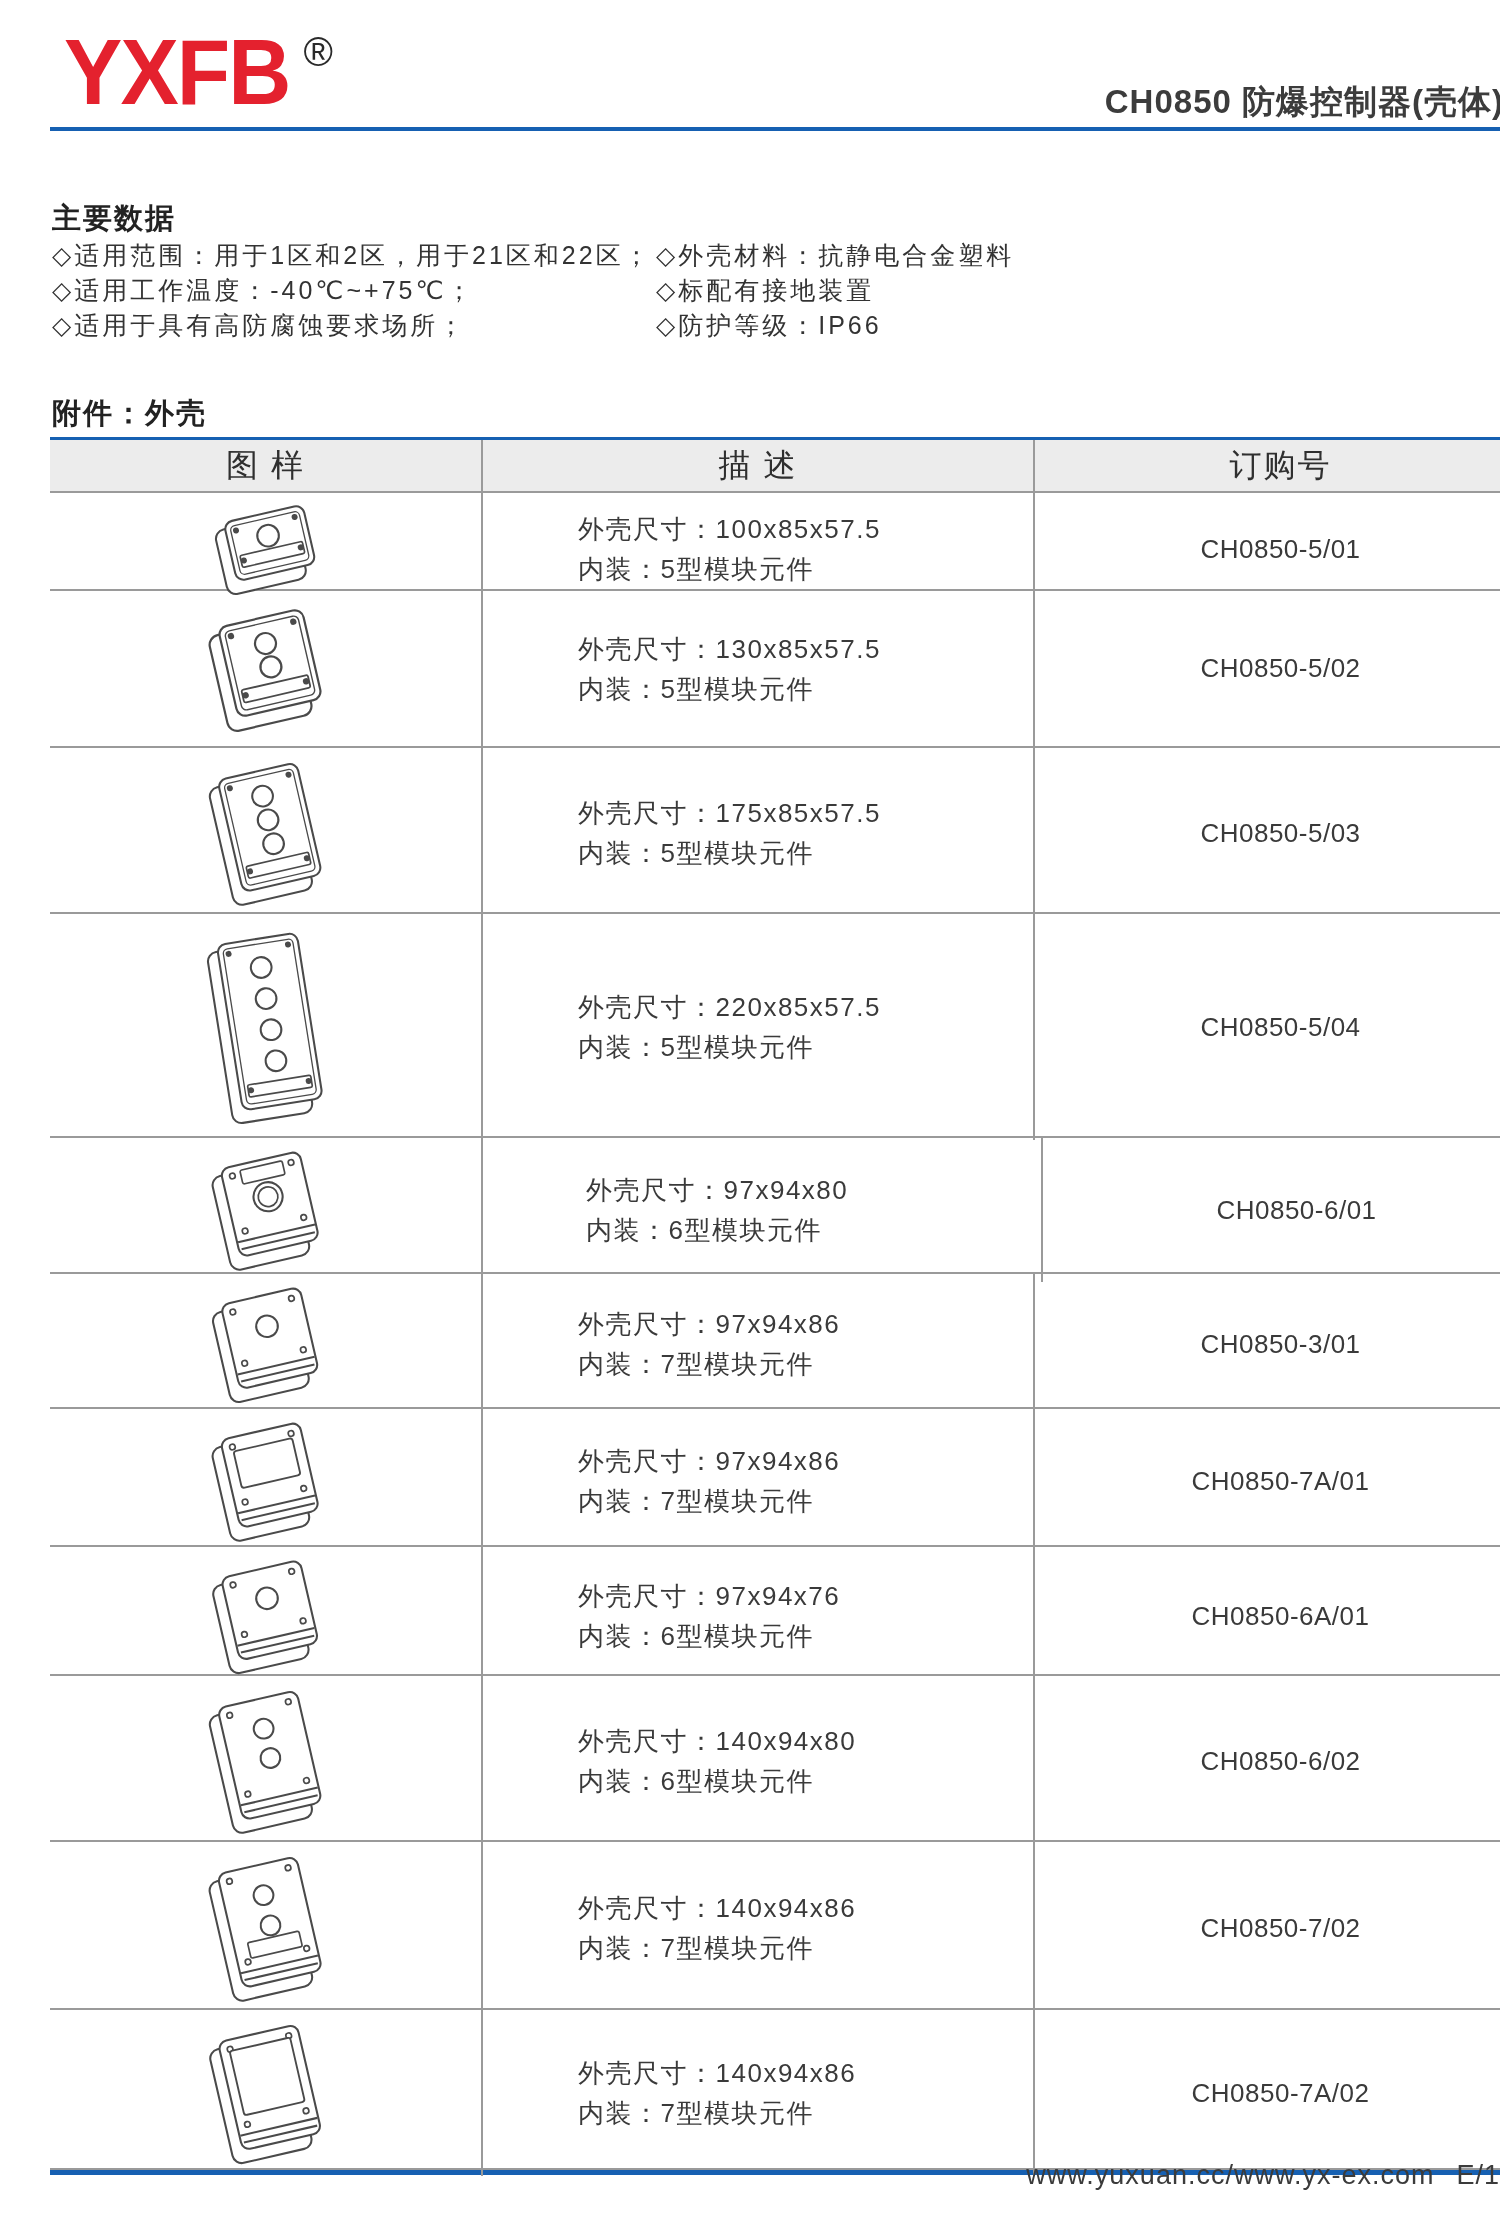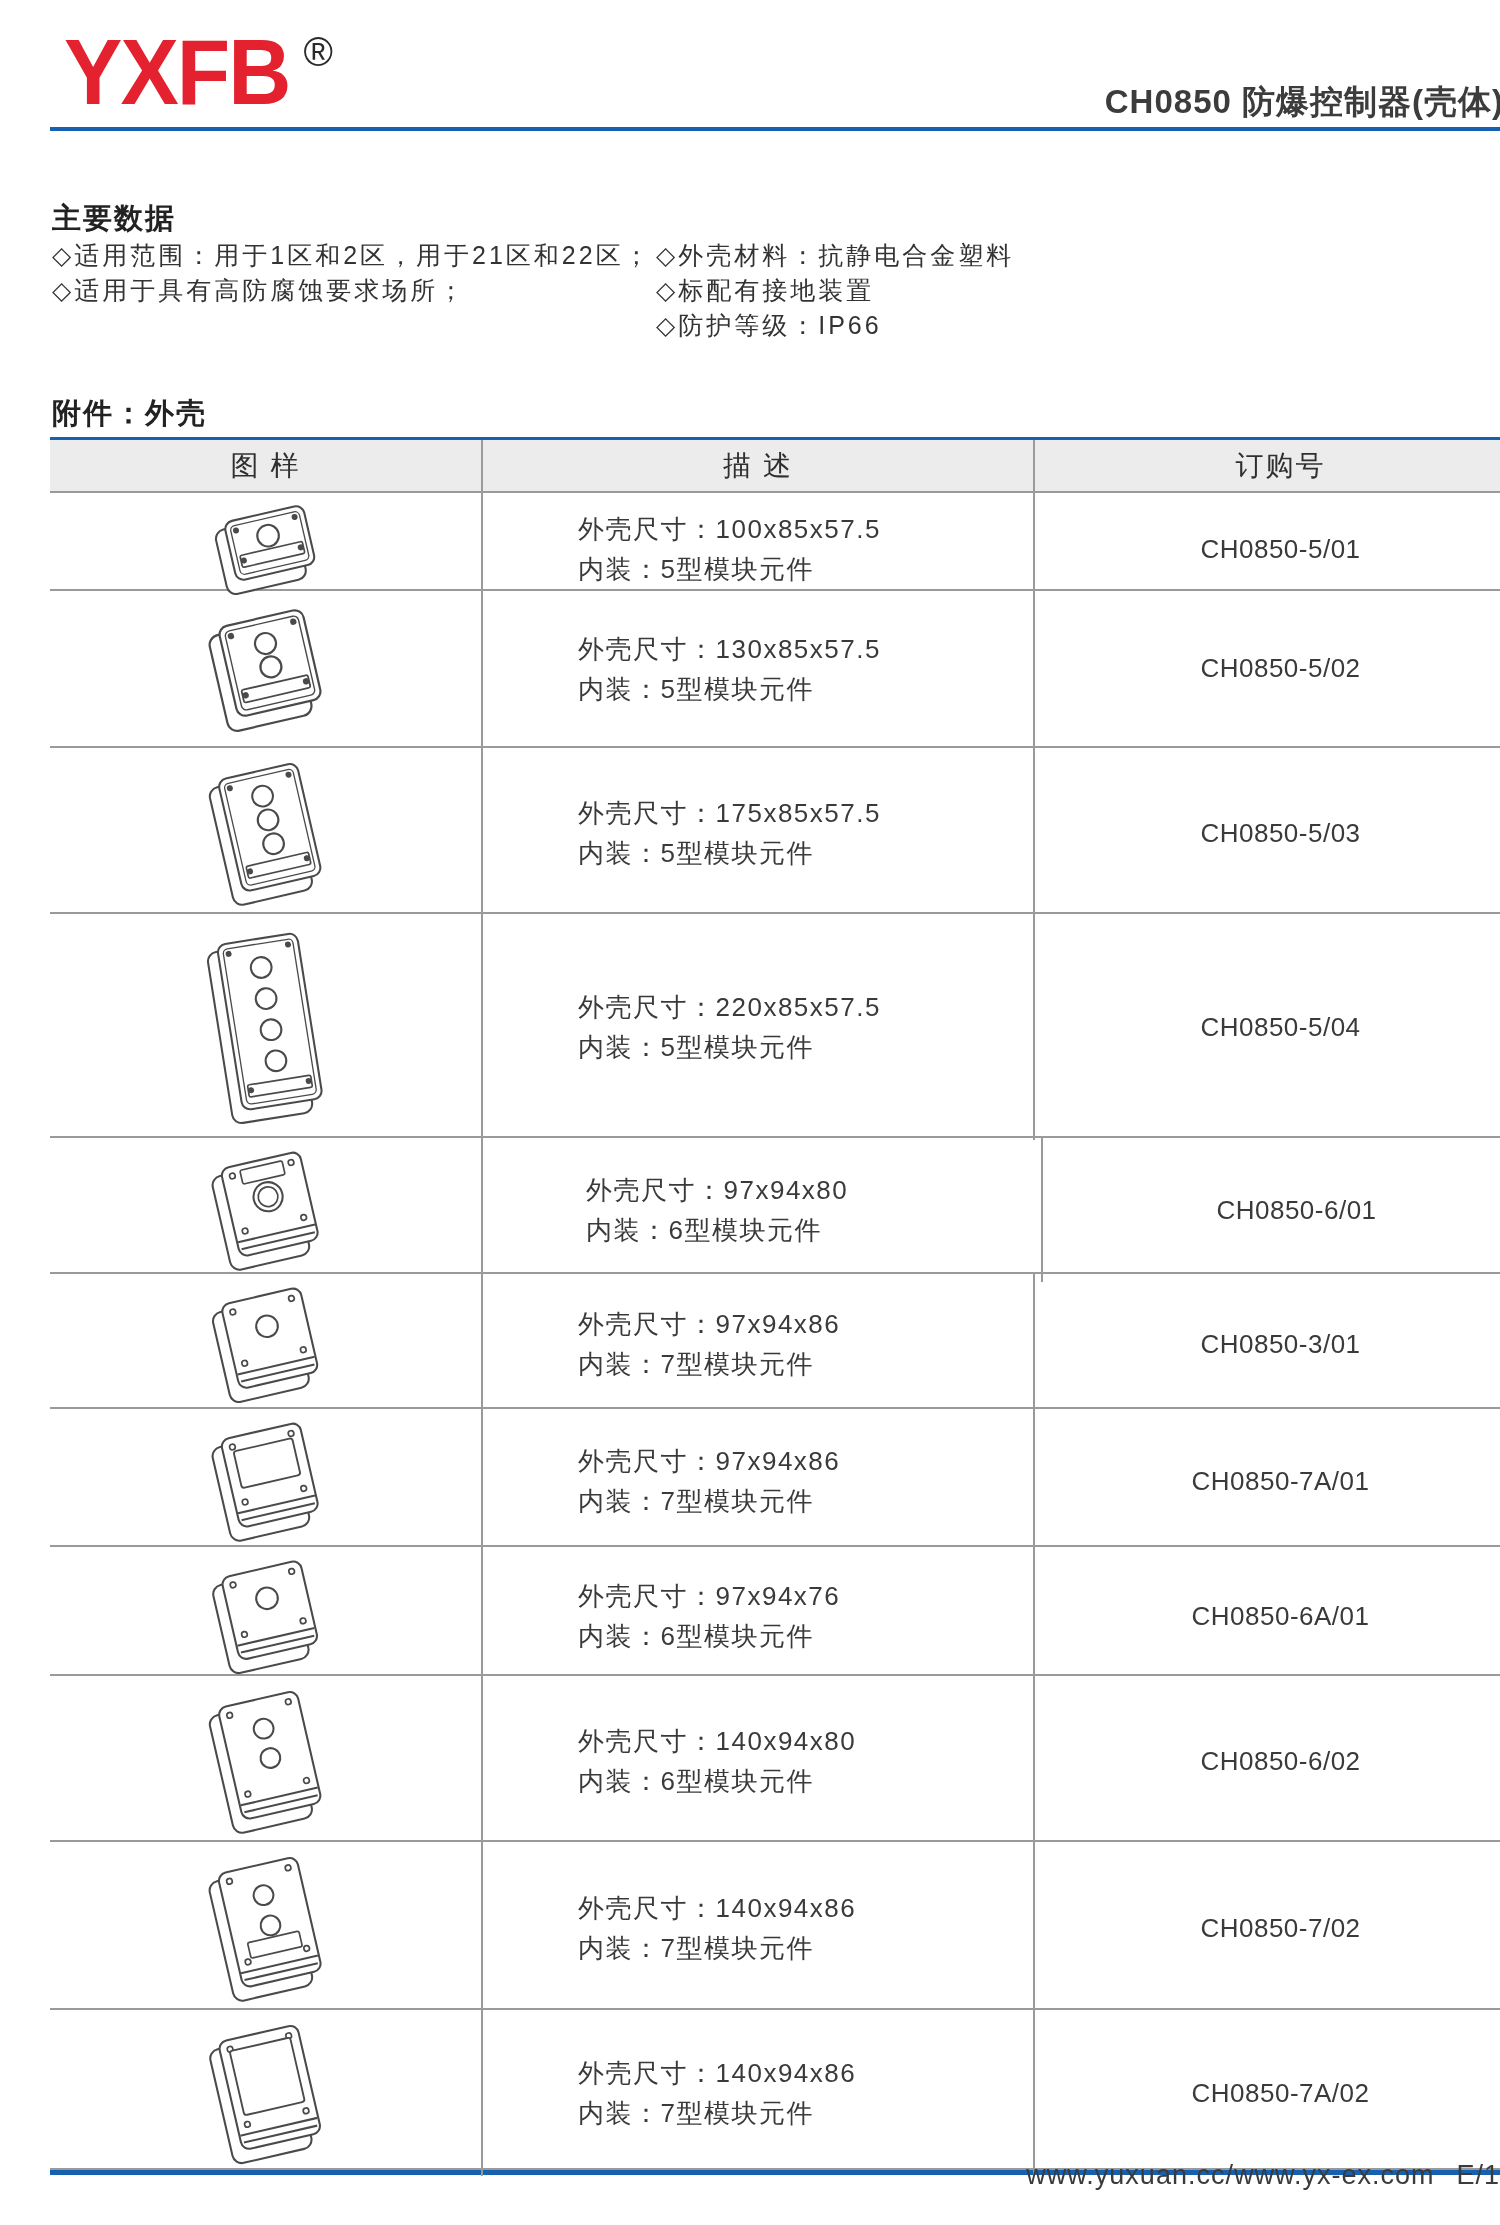--- a/index.html
+++ b/index.html
@@ -28,21 +28,21 @@
   .specs{position:absolute;top:238px;font-size:25px;color:#333;letter-spacing:3px;}
   .specs .spec-line{height:35px;line-height:35px;white-space:nowrap;}
   .specs-left{left:14px;}
   .specs-right{left:618px;}
 
   
   .table-wrap{position:absolute;left:12px;top:437px;width:1476px;border-top:3px solid var(--blue);}
   .t-row{display:grid;grid-template-columns:433px 552px 491px;border-bottom:2px solid var(--grid);}
   .t-row:last-of-type{border-bottom:none;}
   .t-head{height:53px;background:var(--hdr-bg);}
-  .t-head .t-cell{display:flex;align-items:center;justify-content:center;font-size:28px;letter-spacing:2px;color:#2f2f2f;}
+  .t-head .t-cell{display:flex;align-items:center;justify-content:center;font-size:32px;letter-spacing:2px;color:#2f2f2f;}
   .t-cell{min-width:0;}
   .c1,.c2{border-right:2px solid var(--grid);}
   .c-img{display:flex;align-items:center;justify-content:center;}
   .c-img svg{max-height:94%;}
   .c-desc{display:flex;flex-direction:column;justify-content:center;gap:8px;padding-left:95px;font-size:26px;letter-spacing:1.5px;color:#3a3a3a;}
   .c-desc .desc-line{line-height:32px;white-space:nowrap;}
   .c-order{display:flex;align-items:center;justify-content:center;font-size:26px;letter-spacing:.5px;color:#3a3a3a;}
   .bottom-rule{height:5px;background:var(--blue);}
 
   
@@ -57,20 +57,21 @@
   <div class="brand">
     <span class="brand-text">YXFB</span><span class="brand-reg">®</span>
   </div>
 
   <div class="doc-title">CH0850 防爆控制器(壳体)</div>
   <div class="header-rule"></div>
 
   <div class="section-heading main-heading">主要数据</div>
   <div class="specs specs-left" id="specs-left">
       <div class="spec-line">◇适用范围：用于1区和2区，用于21区和22区；</div>
+      <div class="spec-line">◇适用工作温度：-40℃~+75℃；</div>
       <div class="spec-line">◇适用于具有高防腐蚀要求场所；</div>
     </div>
   <div class="specs specs-right" id="specs-right">
       <div class="spec-line">◇外壳材料：抗静电合金塑料</div>
       <div class="spec-line">◇标配有接地装置</div>
       <div class="spec-line">◇防护等级：IP66</div>
     </div>
 
   <div class="section-heading attach-heading">附件：外壳</div>
 

